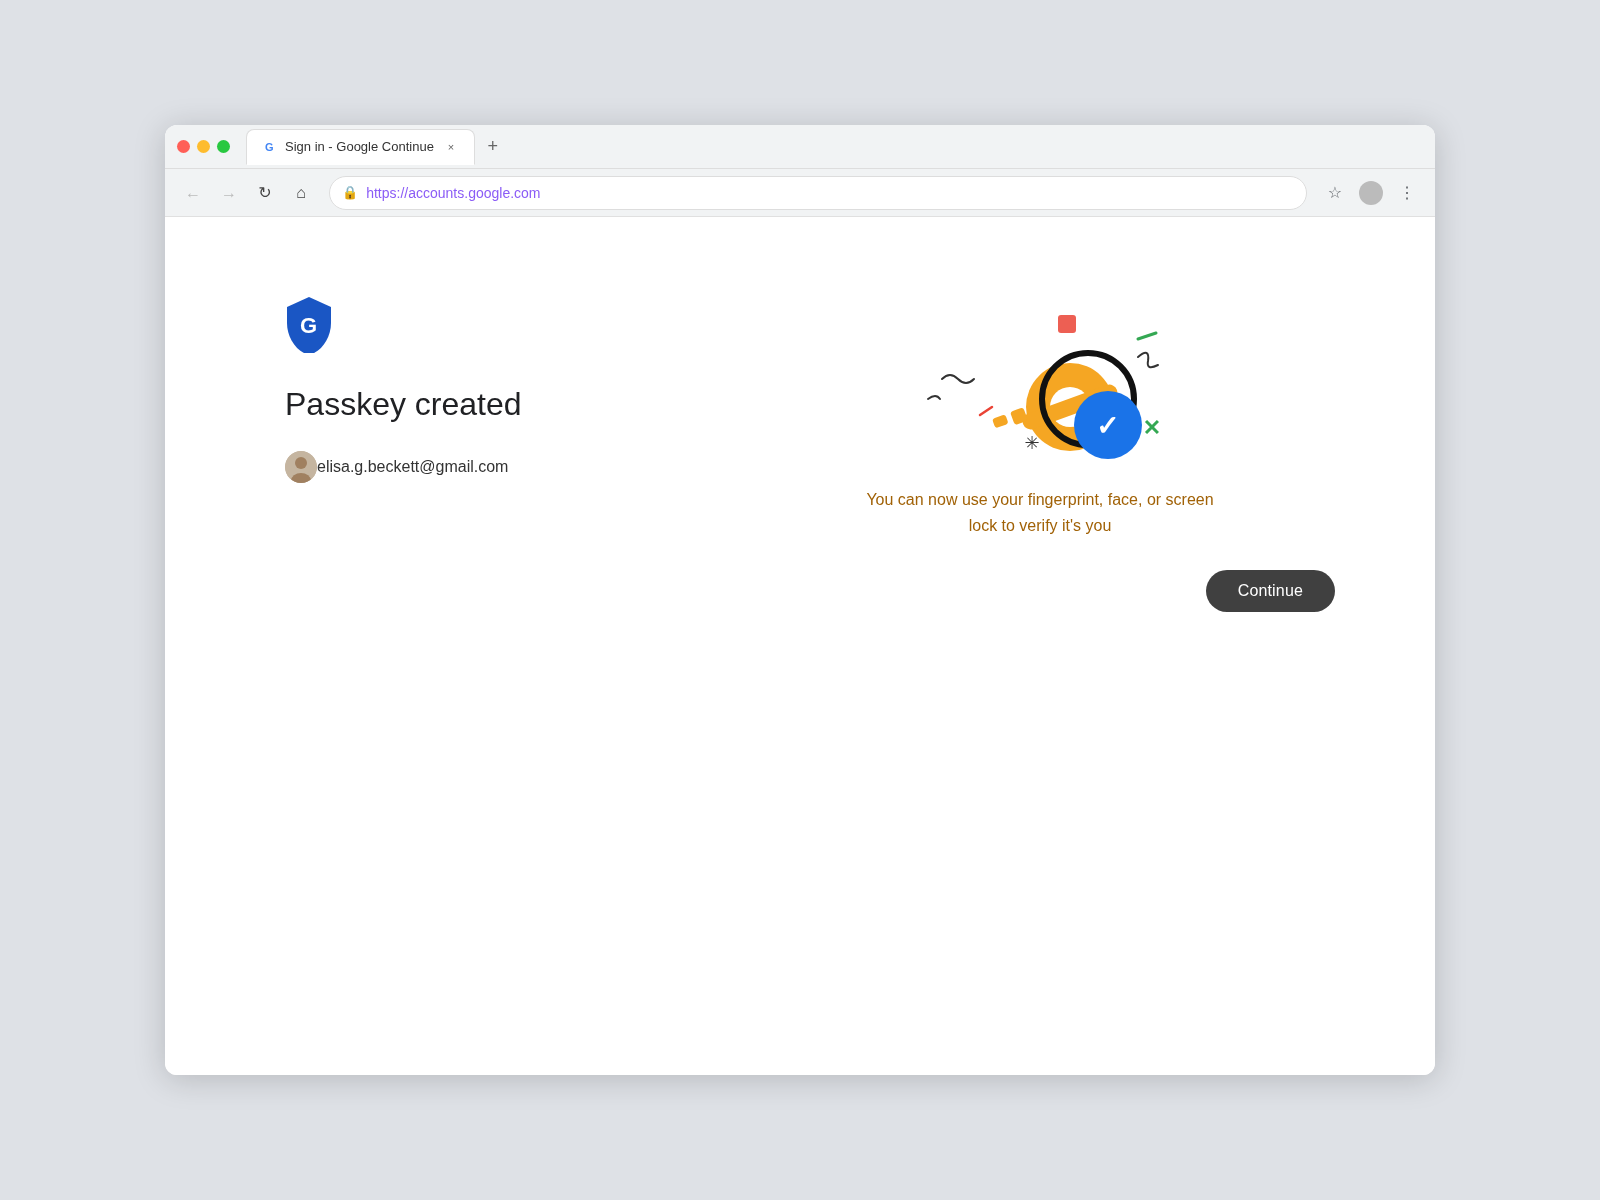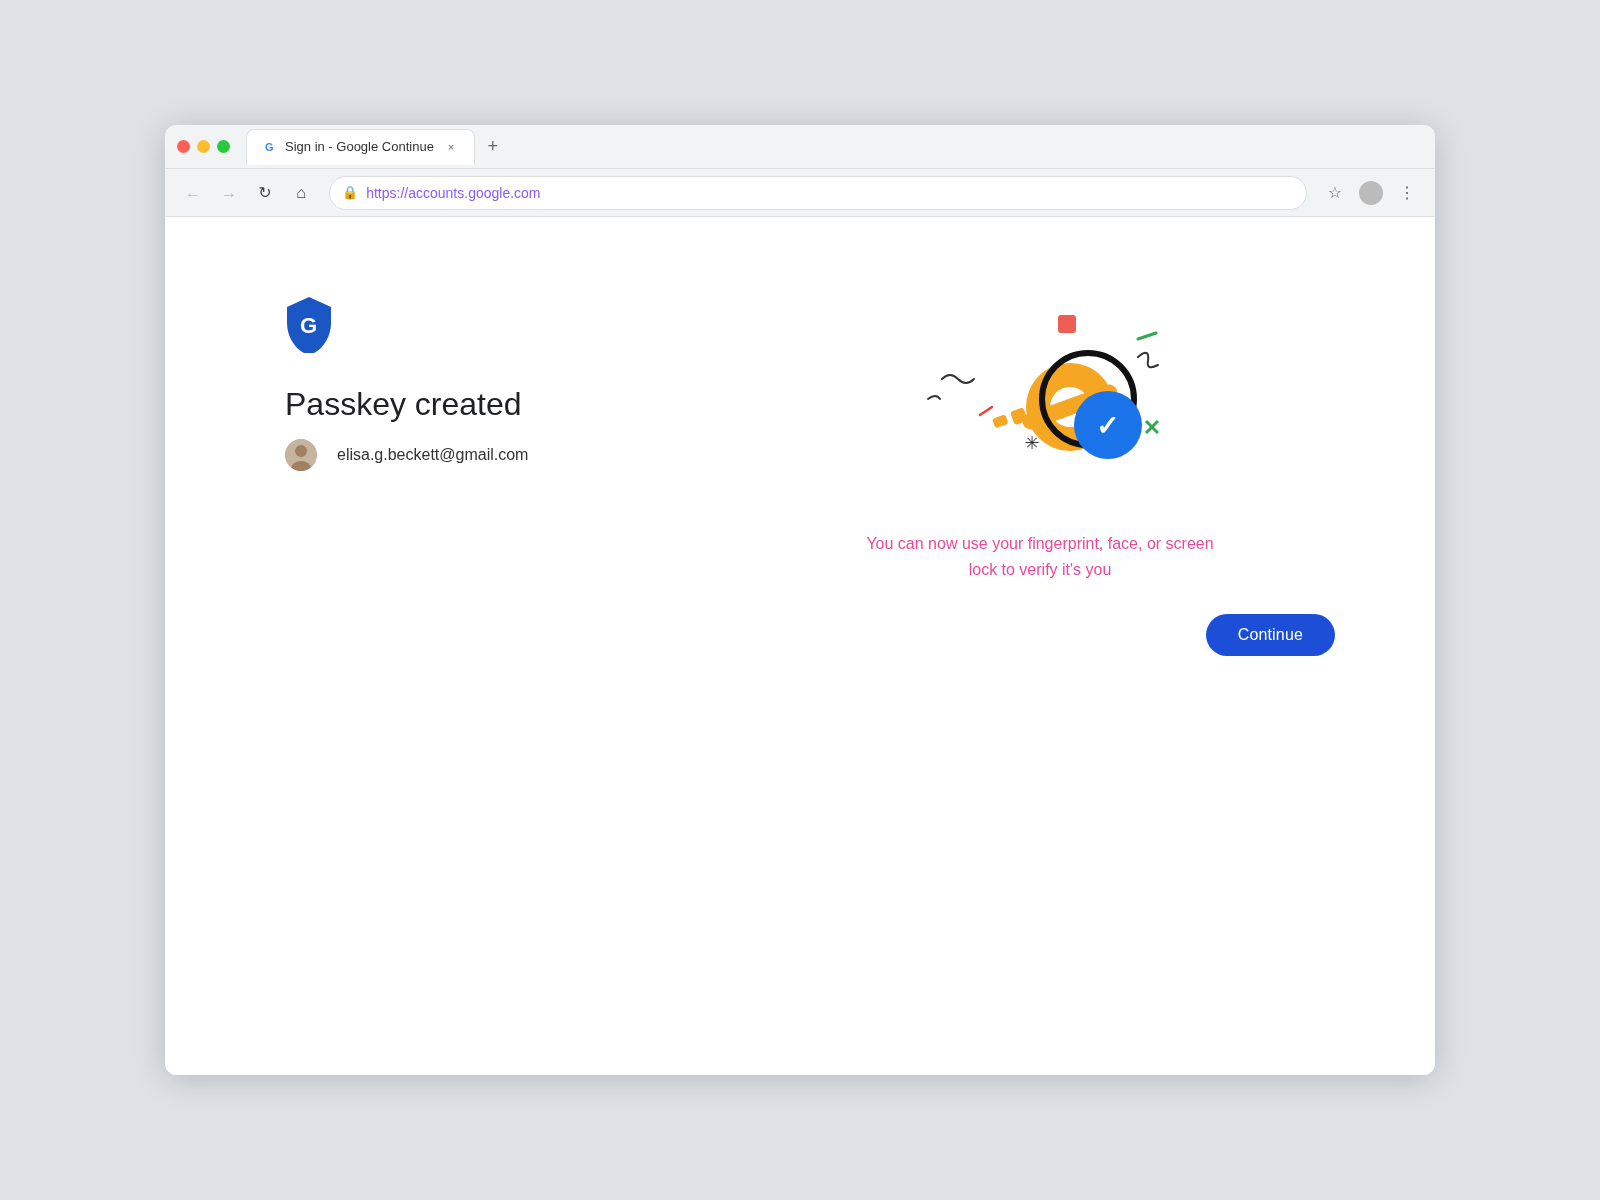--- a/index.html
+++ b/index.html
@@ -205,28 +205,28 @@
     .google-shield {
       width: 48px;
       height: 56px;
       margin-bottom: 32px;
     }
 
     .passkey-title {
       font-size: 32px;
       font-weight: 400;
       color: #202124;
-      margin-bottom: 16px;
+      margin-bottom: 28px;
       line-height: 1.2;
     }
 
     .user-row {
       display: flex;
       align-items: center;
-      gap: 20px;
+      gap: 0;
     }
 
     .user-avatar {
       width: 32px;
       height: 32px;
       border-radius: 50%;
       background: #c5b5a0;
       overflow: hidden;
       display: flex;
       align-items: center;
@@ -244,30 +244,29 @@
       flex: 1;
       display: flex;
       flex-direction: column;
       align-items: center;
       justify-content: flex-start;
       padding-top: 10px;
     }
 
     .description-text {
       font-size: 16px;
-      color: #ec4899;
+      color: #a16207;
       text-align: center;
       max-width: 380px;
       line-height: 1.6;
       margin-bottom: 32px;
-      margin-top: 44px;
     }
 
     .continue-btn {
-      background: #1d4ed8;
+      background: #404040;
       color: #fff;
       border: none;
       border-radius: 24px;
       padding: 12px 32px;
       font-size: 16px;
       cursor: pointer;
       font-weight: 500;
       letter-spacing: 0.01em;
       align-self: flex-end;
       margin-right: 20px;

